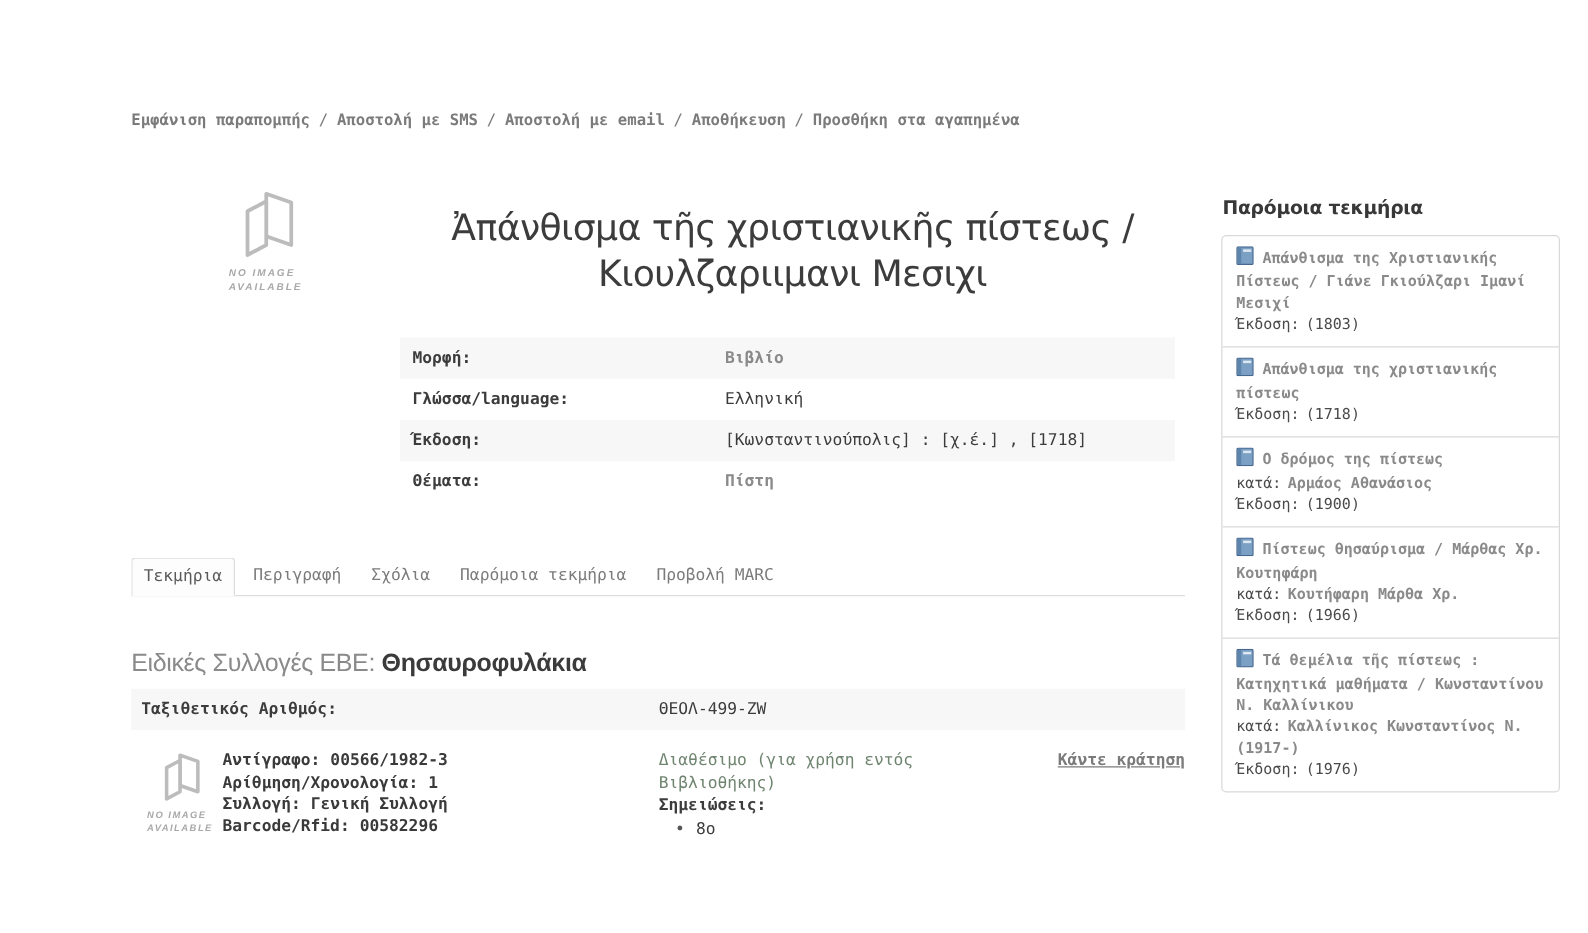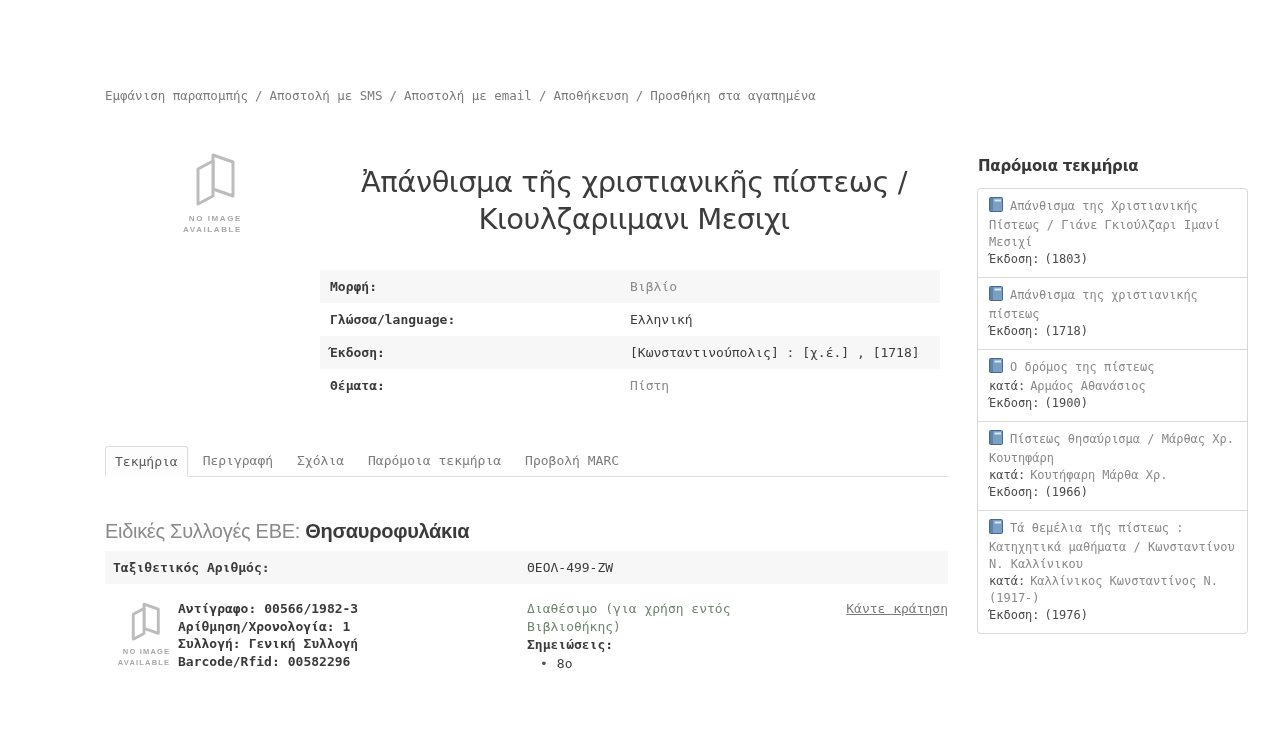--- a/index.html
+++ b/index.html
@@ -1,37 +1,37 @@
 <!DOCTYPE html>
 <html><head>
 <meta charset="utf-8">
 <style>
   html,body{margin:0;padding:0;background:#fff;}
   .page{position:relative;width:1270px;height:746px;background:#ffffff;overflow:hidden;
         font-family:"DejaVu Sans Mono",monospace;color:#3c3c3c;}
-  a{text-decoration:none;cursor:pointer;}
+  a{text-decoration:none;cursor:pointer;font-weight:bold;}
 
   
   .toolbar{position:absolute;left:105px;top:88px;font-size:12.5px;color:#7b7b7b;white-space:nowrap;}
   .toolbar a{color:#7b7b7b;}
   .toolbar .sep{margin:0 7px;color:#7b7b7b;}
 
   
   .main{position:absolute;left:105px;top:150px;width:843px;}
   .media{display:flex;}
   .cover-col{width:215px;flex:none;display:flex;flex-direction:column;align-items:center;padding-top:2px;}
   .noimg-label{margin-top:5px;font-family:"Liberation Sans",sans-serif;font-weight:bold;
-               font-size:8px;letter-spacing:1.6px;color:#a9a9a9;text-align:right;line-height:11px;}
+               font-size:8px;letter-spacing:1.6px;color:#a9a9a9;text-align:left;line-height:11px;font-style:italic;}
   .media-body{flex:1;min-width:0;}
   h1.title{margin:14px 0 0;font-family:"DejaVu Sans",sans-serif;font-weight:400;
            font-size:29px;line-height:37px;color:#3c3c3c;letter-spacing:-0.5px;text-align:center;}
   .bib-table{margin-top:32px;width:620px;font-size:13px;line-height:17px;}
   .frow{display:flex;padding:8px 10px;}
   .frow.odd{background:#f7f7f7;}
-  .flabel{width:300px;flex:none;font-weight:bold;color:#3c3c3c;}
+  .flabel{width:250px;flex:none;font-weight:bold;color:#3c3c3c;}
   .fvalue{color:#3c3c3c;}
   .fvalue a{color:#8a8a8a;}
 
   
   .tabs{margin-top:44px;display:flex;border-bottom:1px solid #ddd;font-size:13px;text-align:center;}
   .tab{padding:7px 9px;margin-right:6px;margin-bottom:-1px;color:#7b7b7b;white-space:nowrap;}
   .tab.active{background:#fdfdfd;border:1px solid #ddd;border-bottom-color:#fdfdfd;
               border-radius:3px 3px 0 0;color:#5a5a5a;}
 
   

